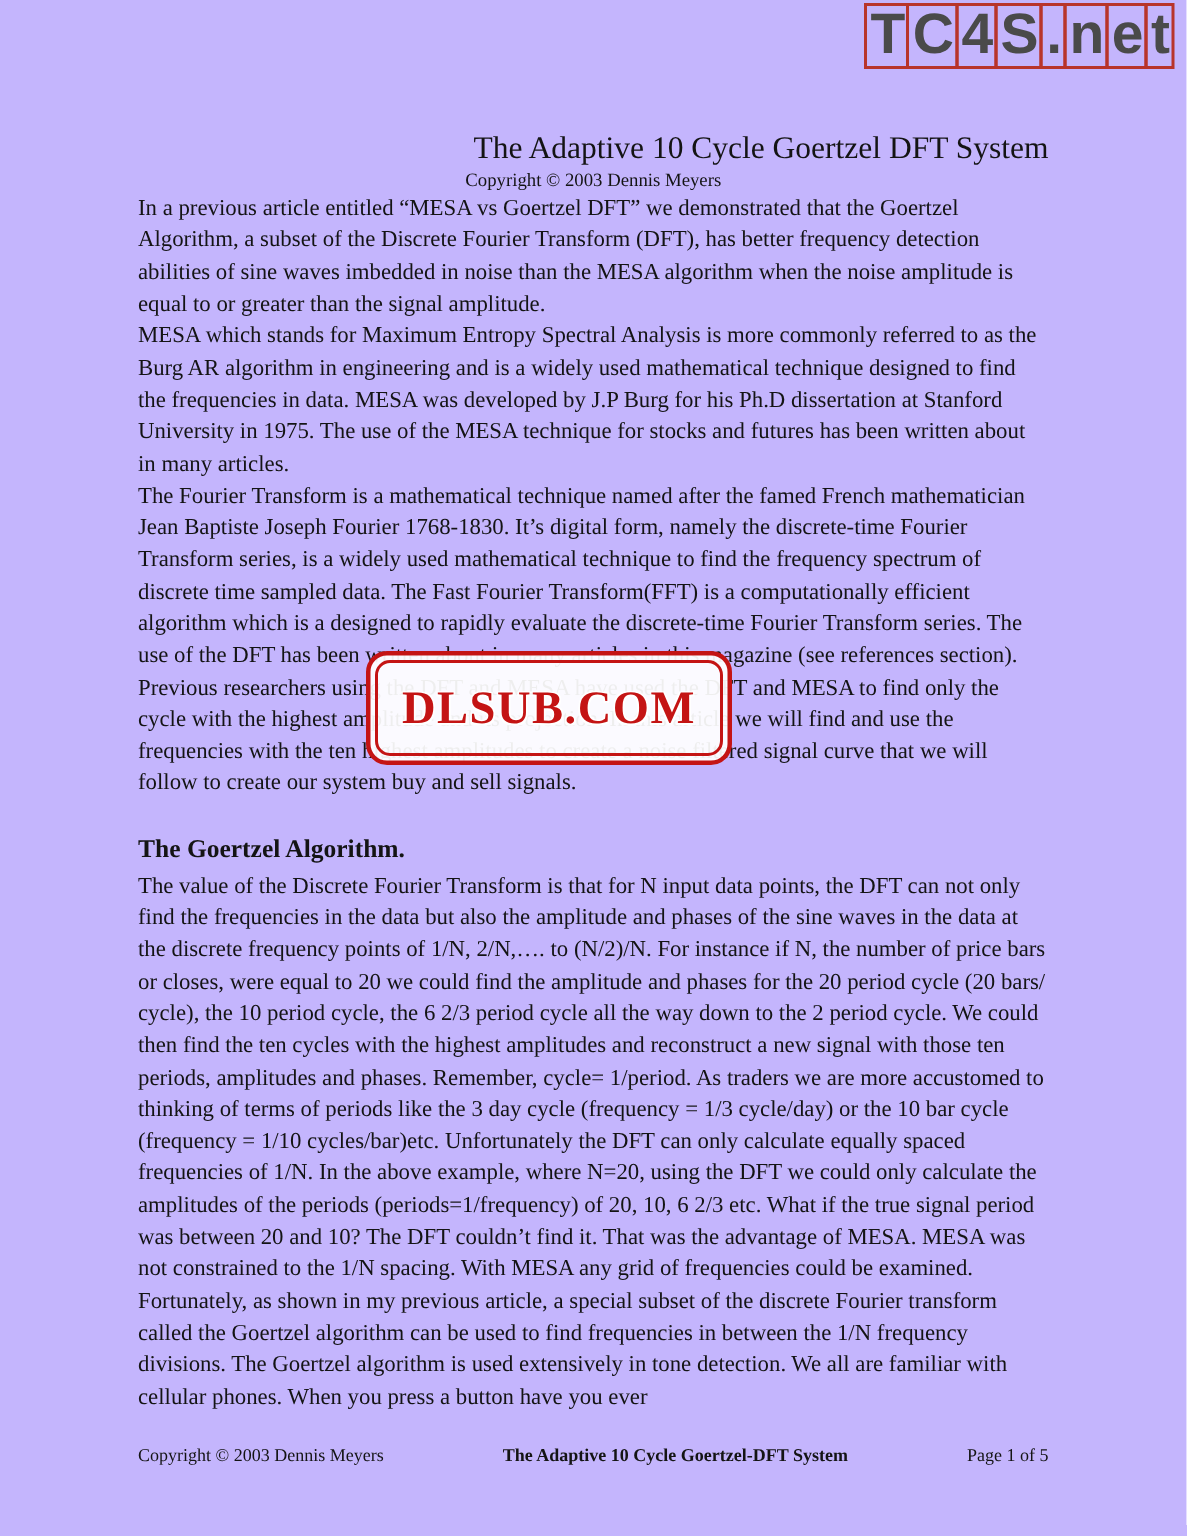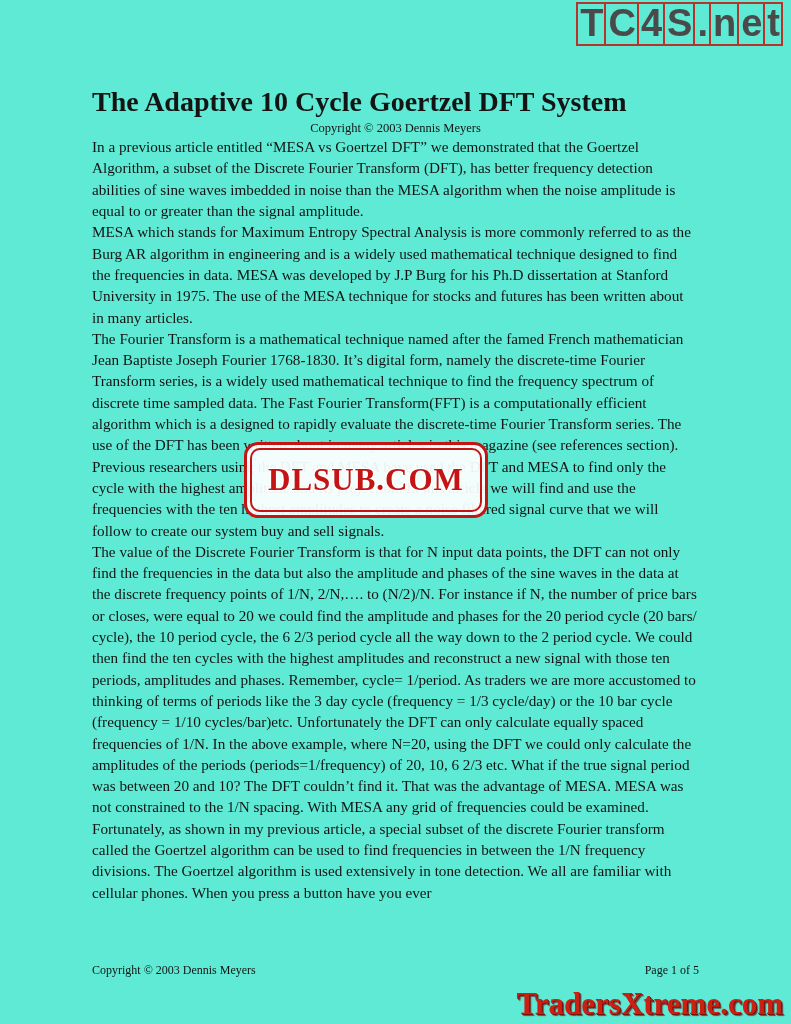--- a/index.html
+++ b/index.html
@@ -2,21 +2,21 @@
 <html><head>
 <meta charset="utf-8">
 <style>
   * { margin: 0; padding: 0; box-sizing: border-box; }
   html, body { background: #ffffff; }
   .page {
     position: relative;
     width: 791px;
     height: 1024px;
     margin: 0 auto;
-    background: #5eead4;
+    background: #c4b5fd;
     font-family: "Liberation Serif", serif;
     color: #141414;
     overflow: hidden;
   }
 
   
   .tc4s-logo {
     position: absolute;
     top: 2px;
     right: 8px;
@@ -32,23 +32,23 @@
     display: inline-block;
     border: 2px solid #b8342b;
     padding: 0 2px;
     margin-left: -2px;
   }
 
   
   .content { padding: 86px 92px 0 92px; }
 
   .article-title {
-    text-align: left;
-    font-size: 28px;
-    font-weight: bold;
+    text-align: right;
+    font-size: 21px;
+    font-weight: normal;
     line-height: 1.15;
   }
   .copyright-sub {
     text-align: center;
     font-size: 12.5px;
     margin-top: 3px;
   }
   .content p.body-par {
     font-size: 15.2px;
     line-height: 21.3px;
@@ -130,25 +130,26 @@
     <p class="body-par">The Fourier Transform is a mathematical technique named after the famed French mathematician Jean Baptiste Joseph Fourier 1768-1830. It’s digital form, namely the discrete-time Fourier Transform series,  is a widely used mathematical technique to find the frequency spectrum of discrete time sampled data.  The Fast Fourier Transform(FFT) is a computationally efficient algorithm which is a designed to rapidly evaluate the discrete-time Fourier Transform series.  The use of the DFT has been written about in many articles in this magazine (see references section).</p>
 
     <div class="watermark-zone">
       <p class="body-par">Previous researchers using the DFT and MESA have used the DFT and MESA to find only the cycle with the highest amplitude and its projection.  In this article we will find and use the frequencies with the ten highest amplitudes to create a noise filtered signal curve that we will follow to create our system buy and sell signals.</p>
 
       <div class="stamp">
         <div class="stamp-inner">DLSUB.COM</div>
       </div>
     </div>
 
+    <h2 class="section-heading">The Goertzel Algorithm.</h2>
 
     <p class="body-par">The value of the Discrete Fourier Transform is that for N input data points, the DFT can not only find the frequencies in the data but also the amplitude and phases of the sine waves in the data at the discrete frequency points of 1/N, 2/N,…. to (N/2)/N.  For instance if N, the number of price bars or closes, were equal to 20 we could find the amplitude and phases for the 20 period cycle (20 bars/ cycle), the 10 period cycle, the 6 2/3 period cycle all the way down to the 2 period cycle.  We could then find the ten cycles with the highest amplitudes and reconstruct a new signal with those ten periods, amplitudes and phases.  Remember, cycle= 1/period.  As traders we are more accustomed to thinking of terms of periods like the 3 day cycle (frequency = 1/3 cycle/day) or the 10 bar cycle (frequency = 1/10 cycles/bar)etc.  Unfortunately the DFT can only calculate equally spaced frequencies of 1/N.  In the above example, where N=20, using the DFT we could only calculate the amplitudes of the periods (periods=1/frequency) of 20, 10, 6 2/3 etc. What if the true signal period was between 20 and 10?  The DFT couldn’t find it.  That was the advantage of MESA.  MESA was not constrained to the 1/N spacing.  With MESA any grid of frequencies could be examined.  Fortunately, as shown in my previous article, a special subset of the discrete Fourier transform called the Goertzel algorithm can be used to find frequencies in between the 1/N frequency divisions.  The Goertzel algorithm is used extensively in tone detection.  We all are familiar with cellular phones.  When you press a button have you ever</p>
 
   </div>
 
   <div class="page-footer">
     <span class="footer-left">Copyright © 2003 Dennis Meyers</span>
+    <span class="footer-center">The Adaptive 10 Cycle Goertzel-DFT System</span>
     <span class="footer-right">Page 1 of  5</span>
   </div>
 
-  <div class="tx-logo">TradersXtreme.com</div>
 
 </div>
 
 </body></html>

